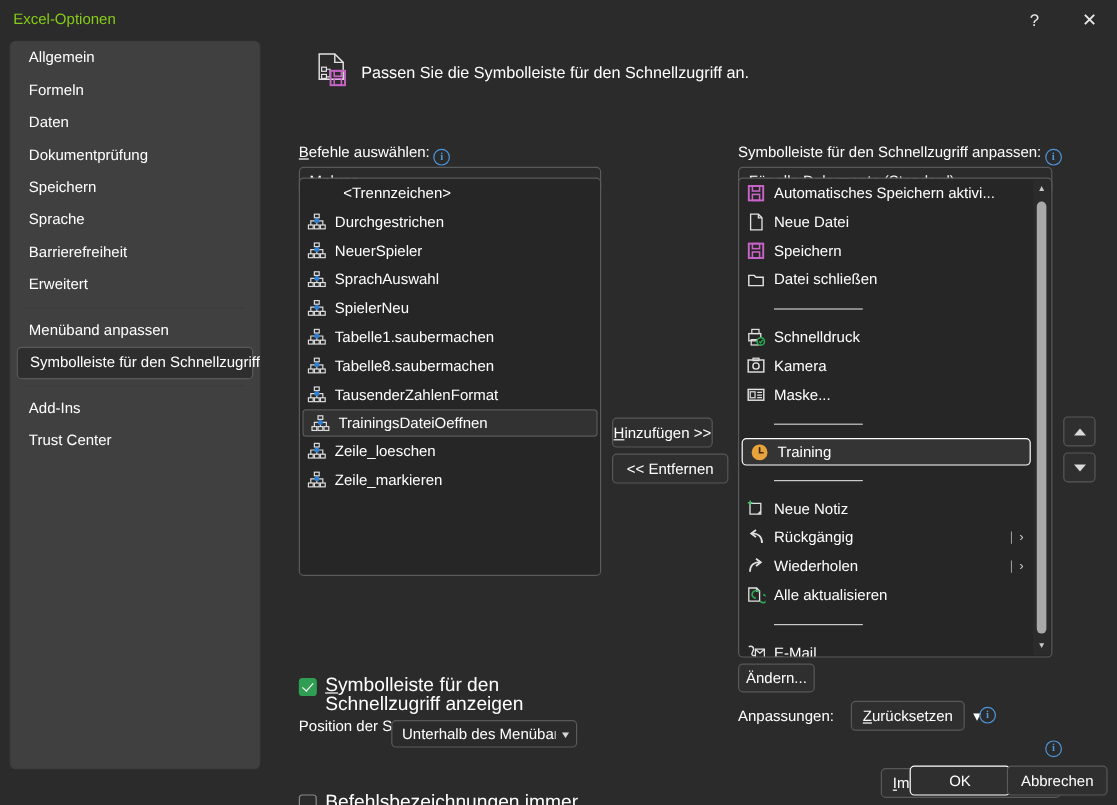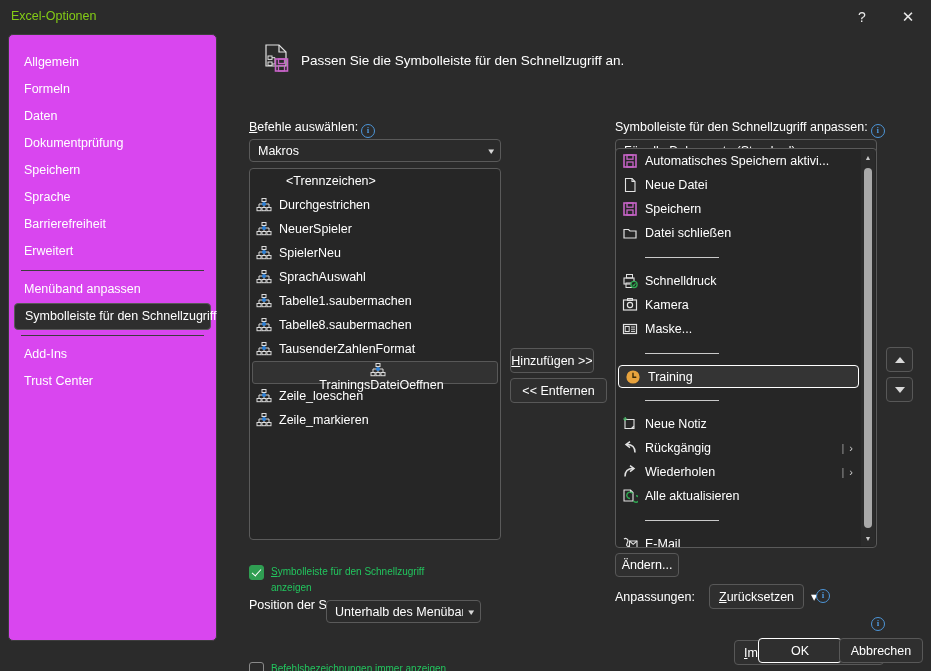--- a/index.html
+++ b/index.html
@@ -29,24 +29,24 @@
     position: absolute; top: 0; width: 46px; height: 34px;
     display: flex; align-items: center; justify-content: center;
     color: #e9e9e9; font-size: 14px; cursor: default;
   }
   #help-btn { right: 46px; }
   #close-btn { right: 0; font-size: 15px; }
 
   
   #sidebar {
     position: absolute; left: 8px; top: 34px; width: 209px; height: 607px;
-    background: #d946ef;
+    background: #404040;
     border: 1px solid #3d3d3d;
     border-radius: 5px;
-    padding-top: 14px;
+    padding-top: 0;
   }
   .side-item {
     position: relative;
     height: 27px; line-height: 27px;
     margin: 0 5px;
     padding-left: 10px;
     font-size: 12.5px;
     color: #ffffff;
     border-radius: 4px;
     white-space: nowrap;
@@ -107,21 +107,21 @@
   }
 
   
   .listbox {
     position: absolute;
     background: #262626;
     border: 1px solid #5a5a5a;
     border-radius: 4px;
     overflow: hidden;
   }
-  #left-list  { left: 17px;  top: 114px; width: 252px; height: 372px; margin-top: 20px; }
+  #left-list  { left: 17px;  top: 114px; width: 252px; height: 332px; }
   #right-list { left: 383px; top: 114px; width: 262px; height: 400px; }
 
   .listrows { position: absolute; left: 0; top: 0; right: 0; bottom: 0; }
   #right-list .listrows { right: 15px; }
 
   .lrow {
     position: relative;
     height: 24px;
     display: flex; align-items: center;
     padding-left: 6px;
@@ -129,21 +129,20 @@
     color: #ffffff;
     white-space: nowrap;
     cursor: default;
   }
   .lrow.selected {
     background: #323232;
     border: 1px solid #585858;
     border-radius: 3px;
     margin: 0 2px;
     height: 23px;
-    flex-direction: column;
   }
   .lrow.sel-strong {
     background: #343434;
     border: 1.4px solid #ffffff;
     border-radius: 4px;
     margin: 0 2px;
     height: 23px;
   }
   .lrow .lbl { margin-left: 7px; }
   .lrow.noicon .lbl { margin-left: 0; }
@@ -221,21 +220,21 @@
   .cbox.checked {
     background: #2f9e52; border-color: #2f9e52;
     position: relative;
   }
   .cbox.checked::after {
     content: ""; position: absolute;
     left: 4px; top: 1px; width: 4px; height: 8px;
     border: solid #ffffff; border-width: 0 1.8px 1.8px 0;
     transform: rotate(42deg);
   }
-  .cblabel { font-size: 10px; color: #22c55e; line-height: 16px; }
+  .cblabel { font-size: 16px; color: #ffffff; line-height: 16px; }
 
   #cb-show { left: 17px; top: 530px; width: 215px; }
   #cb-names { left: 17px; top: 627px; width: 250px; }
 
   #pos-label { left: 17px; top: 564px; width: 70px; line-height: 15px; }
   #pos-combo { left: 94px; top: 566px; width: 155px; }
 
   #anp-label { left: 383px; top: 556px; }
 
   
@@ -348,34 +347,34 @@
           <span class="ico">
             <svg width="16" height="16" viewBox="0 0 16 16">
               <rect x="6" y="1.5" width="4" height="3" fill="none" stroke="#dcdcdc" stroke-width="1"></rect>
               <rect x="1" y="10.5" width="4" height="3.2" fill="none" stroke="#dcdcdc" stroke-width="1"></rect>
               <rect x="11" y="10.5" width="4" height="3.2" fill="none" stroke="#dcdcdc" stroke-width="1"></rect>
               <rect x="6" y="10.5" width="4" height="3.2" fill="none" stroke="#dcdcdc" stroke-width="1"></rect>
               <path d="M8 4.5 V7 M3 10.5 V7 H13 V10.5 M8 7 V10.5" fill="none" stroke="#dcdcdc" stroke-width="1"></path>
               <circle cx="8" cy="7" r="2.1" fill="#2d7fd3"></circle>
             </svg>
           </span>
+          <span class="lbl">SprachAuswahl</span>
+        </div>
+        <div class="lrow">
+          <span class="ico">
+            <svg width="16" height="16" viewBox="0 0 16 16">
+              <rect x="6" y="1.5" width="4" height="3" fill="none" stroke="#dcdcdc" stroke-width="1"></rect>
+              <rect x="1" y="10.5" width="4" height="3.2" fill="none" stroke="#dcdcdc" stroke-width="1"></rect>
+              <rect x="11" y="10.5" width="4" height="3.2" fill="none" stroke="#dcdcdc" stroke-width="1"></rect>
+              <rect x="6" y="10.5" width="4" height="3.2" fill="none" stroke="#dcdcdc" stroke-width="1"></rect>
+              <path d="M8 4.5 V7 M3 10.5 V7 H13 V10.5 M8 7 V10.5" fill="none" stroke="#dcdcdc" stroke-width="1"></path>
+              <circle cx="8" cy="7" r="2.1" fill="#2d7fd3"></circle>
+            </svg>
+          </span>
           <span class="lbl">SpielerNeu</span>
-        </div>
-        <div class="lrow">
-          <span class="ico">
-            <svg width="16" height="16" viewBox="0 0 16 16">
-              <rect x="6" y="1.5" width="4" height="3" fill="none" stroke="#dcdcdc" stroke-width="1"></rect>
-              <rect x="1" y="10.5" width="4" height="3.2" fill="none" stroke="#dcdcdc" stroke-width="1"></rect>
-              <rect x="11" y="10.5" width="4" height="3.2" fill="none" stroke="#dcdcdc" stroke-width="1"></rect>
-              <rect x="6" y="10.5" width="4" height="3.2" fill="none" stroke="#dcdcdc" stroke-width="1"></rect>
-              <path d="M8 4.5 V7 M3 10.5 V7 H13 V10.5 M8 7 V10.5" fill="none" stroke="#dcdcdc" stroke-width="1"></path>
-              <circle cx="8" cy="7" r="2.1" fill="#2d7fd3"></circle>
-            </svg>
-          </span>
-          <span class="lbl">SprachAuswahl</span>
         </div>
         <div class="lrow">
           <span class="ico">
             <svg width="16" height="16" viewBox="0 0 16 16">
               <rect x="6" y="1.5" width="4" height="3" fill="none" stroke="#dcdcdc" stroke-width="1"></rect>
               <rect x="1" y="10.5" width="4" height="3.2" fill="none" stroke="#dcdcdc" stroke-width="1"></rect>
               <rect x="11" y="10.5" width="4" height="3.2" fill="none" stroke="#dcdcdc" stroke-width="1"></rect>
               <rect x="6" y="10.5" width="4" height="3.2" fill="none" stroke="#dcdcdc" stroke-width="1"></rect>
               <path d="M8 4.5 V7 M3 10.5 V7 H13 V10.5 M8 7 V10.5" fill="none" stroke="#dcdcdc" stroke-width="1"></path>
               <circle cx="8" cy="7" r="2.1" fill="#2d7fd3"></circle>

